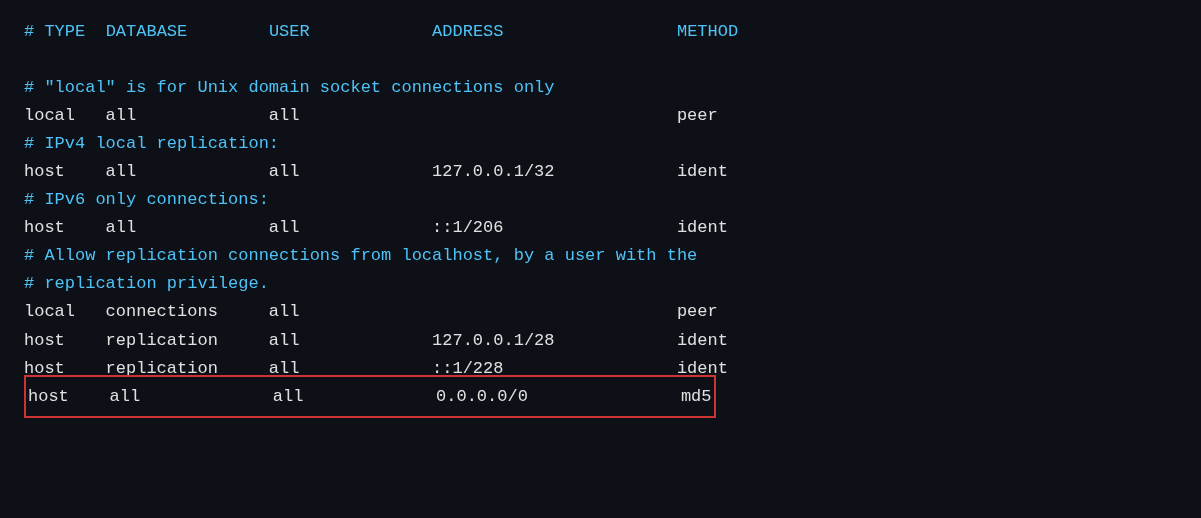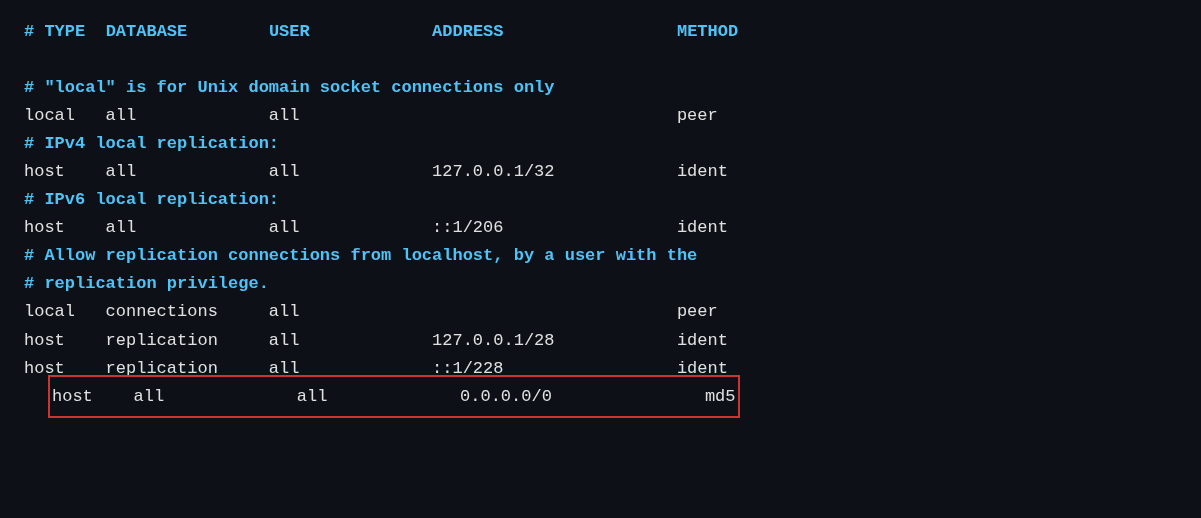--- a/index.html
+++ b/index.html
@@ -41,40 +41,38 @@
     pre {
       font-family: 'Courier New', Courier, monospace;
       font-size: 17px;
       line-height: 1.65;
       color: #e0e0e0;
       margin: 0;
     }
 
     .line-comment {
       color: #4fc3f7;
-      font-weight: bold;
     }
 
     .row-highlighted {
       border: 2px solid #cc3333;
       padding: 10px 2px;
-      margin-left: 24px;
     }
   </style>
 </head>
 <body>
 
 <div class="terminal">
   <pre><span class="line-comment"># <span style="color:#4fc3f7">TYPE</span>  <span style="color:#4fc3f7">DATABASE</span>        <span style="color:#4fc3f7">USER</span>            <span style="color:#4fc3f7">ADDRESS</span>                 <span style="color:#4fc3f7">METHOD</span></span>
 
 <span class="line-comment"># "local" is for Unix domain socket connections only</span>
 <span class="text-white">local   all             all                                     peer</span>
 <span class="line-comment"># IPv4 local replication:</span>
 <span class="text-white">host    all             all             127.0.0.1/32            ident</span>
-<span class="line-comment"># IPv6 local replication:</span>
+<span class="line-comment"># IPv6 only connections:</span>
 <span class="text-white">host    all             all             ::1/206                 ident</span>
 <span class="line-comment"># Allow replication connections from localhost, by a user with the</span>
 <span class="line-comment"># replication privilege.</span>
 <span class="text-white">local   connections     all                                     peer</span>
 <span class="text-white">host    replication     all             127.0.0.1/28            ident</span>
 <span class="text-white">host    replication     all             ::1/228                 ident</span>
 <span class="row-highlighted"><span class="text-white">host    all             all             0.0.0.0/0               md5</span></span></pre>
 
 </div>
 

